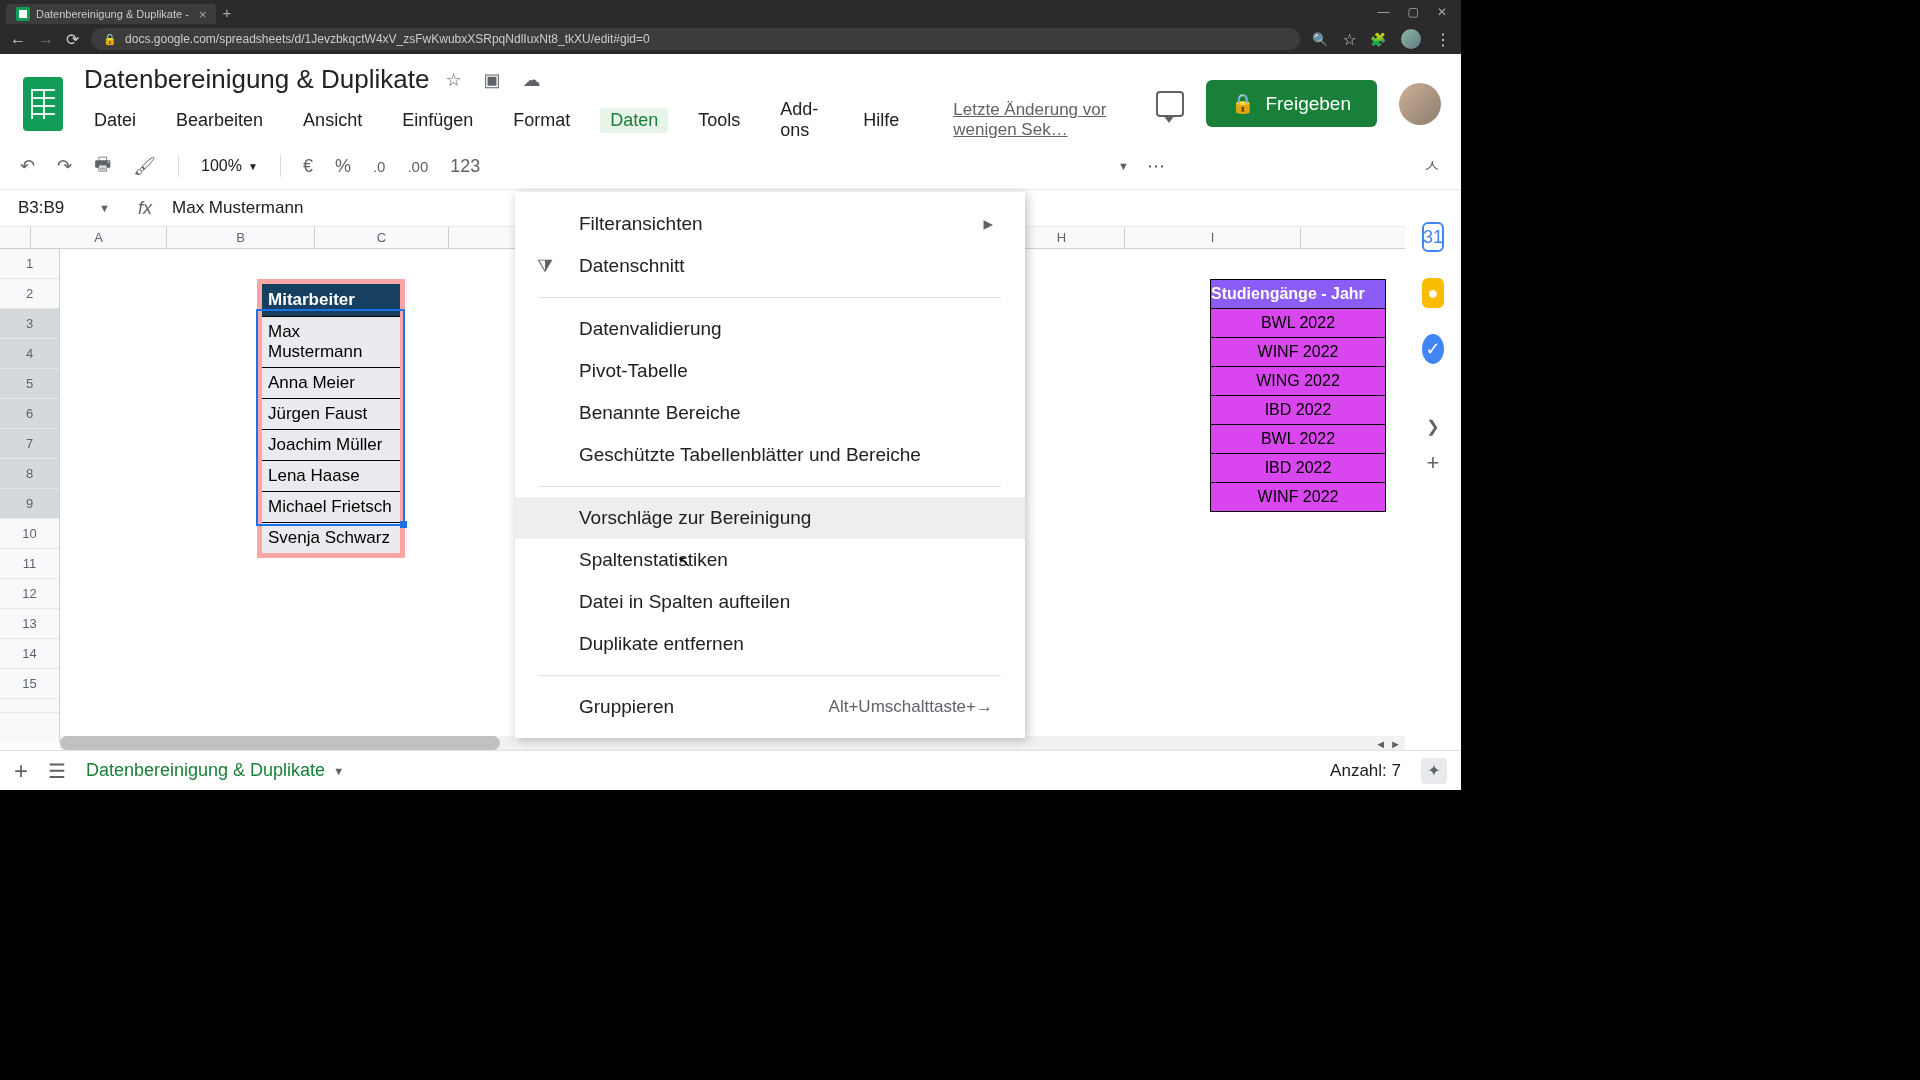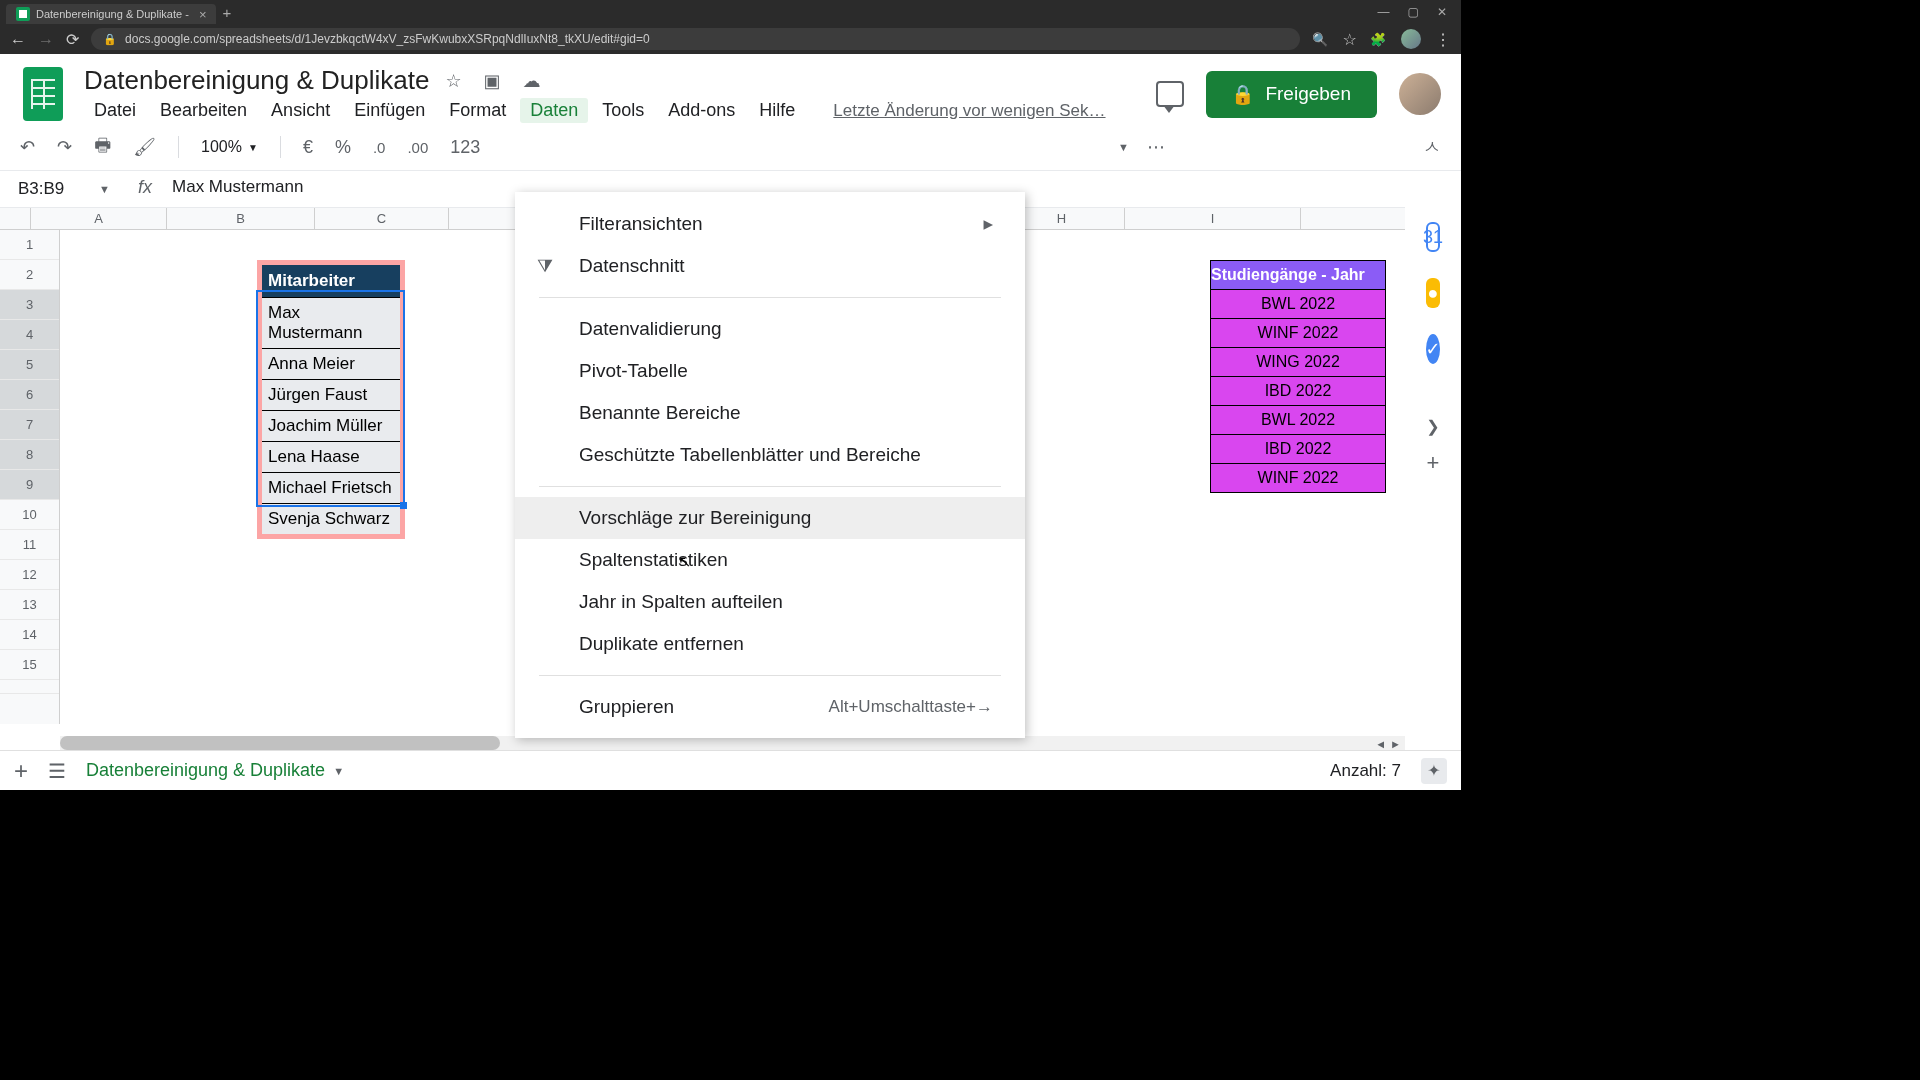--- a/index.html
+++ b/index.html
@@ -25,39 +25,39 @@
   
   
   .app-area { flex: 1; background: #fff; position: relative; overflow: hidden; }
   .app-top { display: flex; align-items: center; padding: 10px 20px 0 20px; gap: 18px; }
   .logo { width: 46px; height: 60px; display: flex; align-items: center; justify-content: center; }
   .logo-box { width: 40px; height: 54px; background: #0f9d58; border-radius: 4px; position: relative; }
   .logo-box::after { content:""; position:absolute; top:12px; left:8px; right:8px; bottom:12px; background: repeating-linear-gradient(to bottom,#fff 0,#fff 2px,transparent 2px,transparent 8px),repeating-linear-gradient(to right,#fff 0,#fff 2px,transparent 2px,transparent 12px); opacity:0.9;}
   .title-block { flex: 1; }
   .doc-title { font-size: 26px; color: #222; font-weight: 400; display: flex; align-items: center; gap: 16px; }
   .title-icons { display: flex; gap: 22px; color: #5f6368; font-size: 18px; }
-  .menubar { display: flex; gap: 4px; font-size: 18px; color: #202124; margin-top: 2px; align-items: center; }
+  .menubar { display: flex; gap: 20px; font-size: 18px; color: #202124; margin-top: 2px; align-items: center; }
   .menubar span { padding: 2px 10px; border-radius: 3px; }
   .menubar .active { background: #e6f4ea; color: #188038; }
   .menubar .lastmod { color: #5f6368; text-decoration: underline; font-size: 17px; margin-left: 14px; }
   .top-right { display: flex; align-items: center; gap: 22px; }
   .comments-icn { width: 28px; height: 26px; border: 2.5px solid #5f6368; border-radius: 4px; position: relative; }
   .comments-icn::after { content:""; position:absolute; bottom:-8px; left:5px; width:0;height:0; border-left:6px solid transparent; border-right:6px solid transparent; border-top:8px solid #5f6368; }
   .share-btn { background: #188038; color: #fff; font-size: 19px; font-weight: 500; padding: 12px 26px; border-radius: 6px; display: flex; align-items: center; gap: 10px; }
   .avatar-lg { width: 42px; height: 42px; border-radius: 50%; background: linear-gradient(135deg,#cdb197,#8b7b6e); }
   
   
   .toolbar { display: flex; align-items: center; padding: 8px 20px; gap: 22px; border-bottom: 1px solid #e8eaed; color: #5f6368; font-size: 18px; }
   .toolbar .tb-item { display: inline-flex; align-items: center; }
   .toolbar .zoom { font-size: 16px; color: #202124; display:flex; align-items:center; gap:6px;}
   .tb-sep { width: 1px; height: 22px; background: #dadce0; }
   .toolbar-r { margin-left: auto; display:flex; gap:18px; align-items:center;}
   
   
-  .fx-row { display: flex; align-items: flex-start; padding: 6px 10px; border-bottom: 1px solid #e8eaed; font-size: 17px; }
+  .fx-row { display: flex; align-items: center; padding: 6px 10px; border-bottom: 1px solid #e8eaed; font-size: 17px; }
   .name-box { width: 108px; padding: 2px 8px; display:flex; align-items:center; justify-content:space-between; color:#202124;}
   .name-box .dd { color:#5f6368; font-size:11px;}
   .fx-lbl { font-style: italic; color: #5f6368; margin: 0 20px; font-size:18px;}
   .fx-val { color: #202124; }
   
   
   .grid-wrap { display: flex; position: relative; height: calc(100% - 242px); }
   .row-hdrs { width: 60px; background: #f8f9fa; border-right: 1px solid #cfcfcf; }
   .col-hdrs { display: flex; height: 22px; background: #f8f9fa; border-bottom: 1px solid #cfcfcf; }
   .corner { width: 60px; height: 22px; background: #f8f9fa; border-right:1px solid #cfcfcf; border-bottom:1px solid #cfcfcf;}
@@ -88,21 +88,21 @@
   .submenu-arrow{ color:#5f6368; }
   
   
   .sheet-bar { position: absolute; bottom: 0; left: 0; right: 0; height: 40px; border-top: 1px solid #e0e0e0; display: flex; align-items: center; padding: 0 14px; gap: 20px; background:#fff;}
   .sheet-tab { color: #188038; font-weight: 500; font-size: 18px; display:flex; align-items:center; gap:8px;}
   .count-txt { margin-left: auto; font-size: 17px; color: #202124; }
   .explore { width:26px;height:26px;background:#e8eaed;border-radius:4px;display:flex;align-items:center;justify-content:center;color:#5f6368;}
   
   
   .side-panel { position: absolute; right: 0; top: 138px; width: 56px; background: #fff; display: flex; flex-direction: column; align-items: center; gap: 26px; padding-top: 30px; }
-  .sp-icon { width: 14px; height: 30px; border-radius: 6px; display:flex;align-items:center;justify-content:center;font-size:18px;}
+  .sp-icon { width: 22px; height: 30px; border-radius: 6px; display:flex;align-items:center;justify-content:center;font-size:18px;}
   .sp-cal { background:#fff;border:2px solid #4285f4; color:#4285f4;}
   .sp-keep { background:#fbbc04; color:#fff;}
   .sp-tasks { background:#4285f4;border-radius:50%; color:#fff;}
   .sp-plus { color:#5f6368; font-size:22px; margin-top: 60px;}
   .sp-arrow { position:absolute; bottom: 40px; color:#5f6368;}
   
   .scroll-h { position:absolute; bottom:40px; left:60px; right:56px; height:14px; background:#f1f1f1;}
   .scroll-h-thumb { position:absolute; left:0; width:440px; height:100%; background:#c1c1c1; border-radius:7px;}
   .scroll-harrow { position:absolute; bottom:40px; right:60px; display:flex; gap:4px; color:#5f6368; font-size:11px;}
   
@@ -319,21 +319,21 @@
           <span>Geschützte Tabellenblätter und Bereiche</span>
         </div>
         <div class="menu-sep"></div>
         <div class="menu-item hov">
           <span>Vorschläge zur Bereinigung</span>
         </div>
         <div class="menu-item">
           <span>Spaltenstatistiken</span>
         </div>
         <div class="menu-item">
-          <span>Jahr in Spalten aufteilen</span>
+          <span>Datei in Spalten aufteilen</span>
         </div>
         <div class="menu-item">
           <span>Duplikate entfernen</span>
         </div>
         <div class="menu-sep"></div>
         <div class="menu-item">
           <span>Gruppieren</span>
           <span class="short">Alt+Umschalttaste+→</span>
         </div>
       </div>

